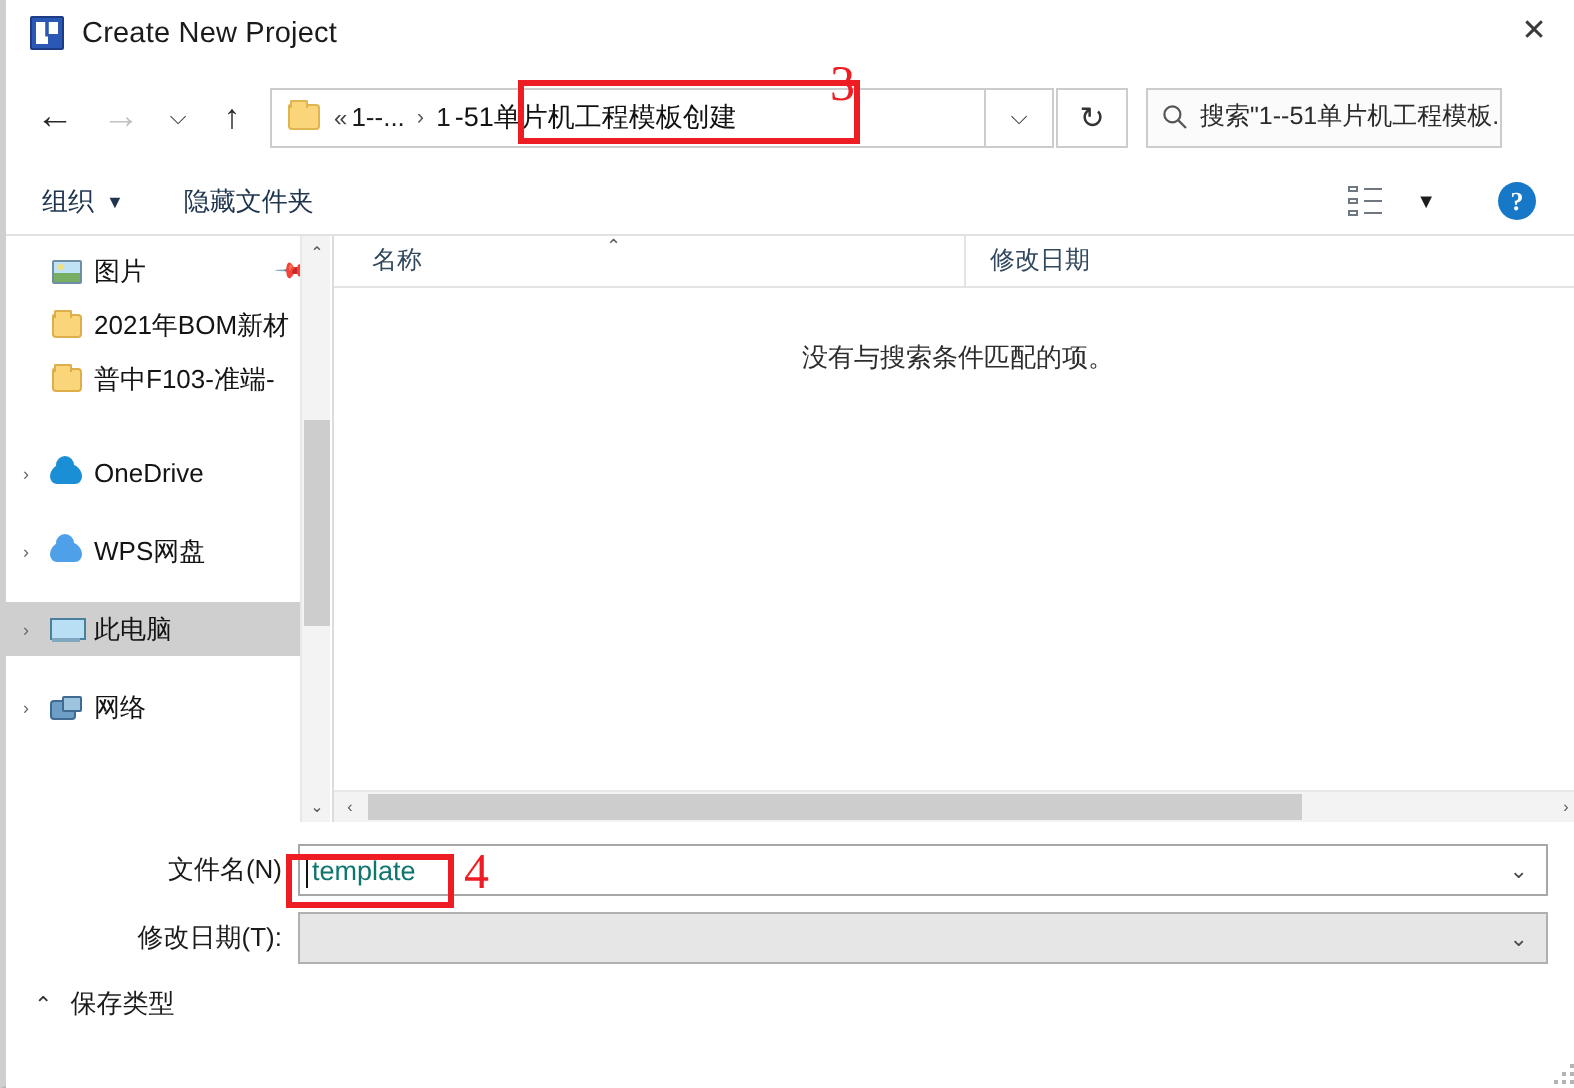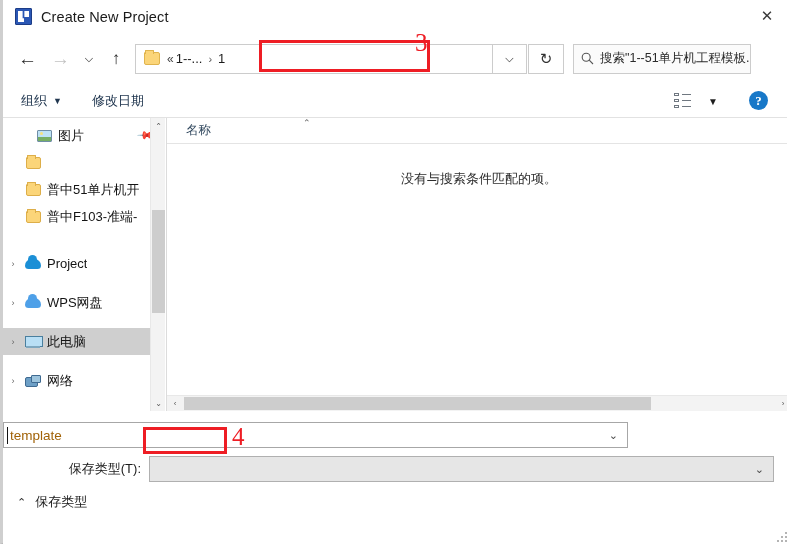--- a/index.html
+++ b/index.html
@@ -301,21 +301,21 @@
     width: 146px; text-align: right; padding-right: 8px;
     font-size: 13px; color: #1b1b1b; flex: none;
   }
   .combo {
     position: relative; height: 26px; width: 625px; flex: none;
     border: 1px solid #a7a7a7; background: #ffffff;
     display: flex; align-items: center;
   }
   .combo.gray { background: #e6e6e6; border-color: #b0b0b0; }
   .combo-value {
-    font-size: 13.5px; color: #a16207; padding-left: 6px; white-space: nowrap;
+    font-size: 13.5px; color: #0f766e; padding-left: 6px; white-space: nowrap;
   }
   .combo-caret {
     position: absolute; right: 9px; top: 6px; font-size: 11px; color: #4a4a4a;
   }
   #filename-caret-bar {
     position: absolute; left: 3px; top: 4px; width: 1px; height: 17px; background: #111;
   }
   #filename-redbox {
     position: absolute; left: 140px; top: 5px; width: 84px; height: 27px;
     border: 3px solid #ee1d24; pointer-events: none;
@@ -352,20 +352,21 @@
     <div class="navbtn" id="nav-fwd">→</div>
     <div class="navbtn" id="nav-recent">⌵</div>
     <div class="navbtn" id="nav-up">↑</div>
 
     <div id="addressbar">
       <div id="addr-folder-icon"></div>
       <span id="crumb-chevrons">«</span>
       <span class="crumb">1--...</span>
       <span class="crumb-sep">›</span>
       <span class="crumb">1</span>
+      <span id="crumb-highlight">-51单片机工程模板创建</span>
       <div id="addr-redbox"></div>
     </div>
     <div id="addr-dropdown">⌵</div>
     <div id="refresh-btn">↻</div>
 
     <div id="searchbox">
       <div id="search-icon">
         <svg width="13" height="13" viewBox="0 0 13 13">
           <circle cx="5.2" cy="5.2" r="4" fill="none" stroke="#555" stroke-width="1.1"></circle>
           <line x1="8.2" y1="8.2" x2="12" y2="12" stroke="#555" stroke-width="1.1"></line>
@@ -375,21 +376,21 @@
     </div>
   </div>
 
   <div id="anno-3">3</div>
 
   <div id="cmdbar">
     <div class="cmd-item" id="cmd-organize">
       <span>组织</span>
       <span class="caret">▼</span>
     </div>
-    <div class="cmd-item" id="cmd-newfolder">修改日期</div>
+    <div class="cmd-item" id="cmd-newfolder">隐藏文件夹</div>
 
     <div id="view-icon">
       <div class="vi-row">
           <div class="vi-box"></div>
           <div class="vi-line"></div>
         </div>
       <div class="vi-row">
           <div class="vi-box"></div>
           <div class="vi-line"></div>
         </div>
@@ -398,55 +399,49 @@
           <div class="vi-line"></div>
         </div>
     </div>
     <div id="view-caret">▼</div>
     <div id="help-icon">?</div>
   </div>
 
   <div id="body-area">
 
     <div id="sidebar">
-      <div class="tree-item" style="margin-top:4px;padding-left:11px;">
+      <div class="tree-item" style="margin-top:4px;">
         <span class="expander"></span>
         <span class="tree-icon">
             <span class="ico-pics"></span>
           </span>
         <span class="tree-label">图片</span>
         <span class="pin-icon">📌</span>
       </div>
       <div class="tree-item">
         <span class="expander"></span>
         <span class="tree-icon">
             <span class="ico-folder"></span>
           </span>
+        <span class="tree-label">2021年BOM新材</span>
       </div>
       <div class="tree-item">
         <span class="expander"></span>
         <span class="tree-icon">
             <span class="ico-folder"></span>
           </span>
-        <span class="tree-label">普中51单片机开</span>
-      </div>
-      <div class="tree-item">
-        <span class="expander"></span>
-        <span class="tree-icon">
-            <span class="ico-folder"></span>
-          </span>
         <span class="tree-label">普中F103-准端-</span>
       </div>
 
       <div class="tree-item" style="margin-top:20px;">
         <span class="expander">›</span>
         <span class="tree-icon">
             <span class="ico-cloud"></span>
           </span>
-        <span class="tree-label">Project</span>
+        <span class="tree-label">OneDrive</span>
       </div>
       <div class="tree-item" style="margin-top:12px;">
         <span class="expander">›</span>
         <span class="tree-icon">
             <span class="ico-cloud wps"></span>
           </span>
         <span class="tree-label">WPS网盘</span>
       </div>
       <div class="tree-item selected" style="margin-top:12px;">
         <span class="expander">›</span>
@@ -469,46 +464,50 @@
         <div class="sb-arrow" id="side-sb-down">⌄</div>
       </div>
     </div>
 
     <div id="filepane">
       <div id="col-header">
         <div class="col" id="col-name">
           <span>名称</span>
           <span id="sort-caret">⌃</span>
         </div>
+        <div class="col" id="col-date">
+          <span>修改日期</span>
+        </div>
       </div>
 
       <div id="empty-msg">没有与搜索条件匹配的项。</div>
 
       <div id="hscroll">
         <div class="hsb-arrow" id="hsb-left">‹</div>
         <div id="hsb-thumb"></div>
         <div class="hsb-arrow" id="hsb-right">›</div>
       </div>
     </div>
   </div>
 
   <div id="footer">
 
     <div class="field-row" id="row-filename">
+      <div class="field-label">文件名(N)</div>
       <div class="combo">
         <div id="filename-caret-bar"></div>
         <span class="combo-value" title="">template</span>
         <span class="combo-caret">⌄</span>
       </div>
       <div id="filename-redbox"></div>
       <div id="anno-4">4</div>
     </div>
 
     <div class="field-row" id="row-filetype">
-      <div class="field-label">保存类型(T):</div>
+      <div class="field-label">修改日期(T):</div>
       <div class="combo gray">
         <span class="combo-caret">⌄</span>
       </div>
     </div>
 
     <div id="hide-folders">
       <span id="hide-caret">⌃</span>
       <span>保存类型</span>
     </div>
 

